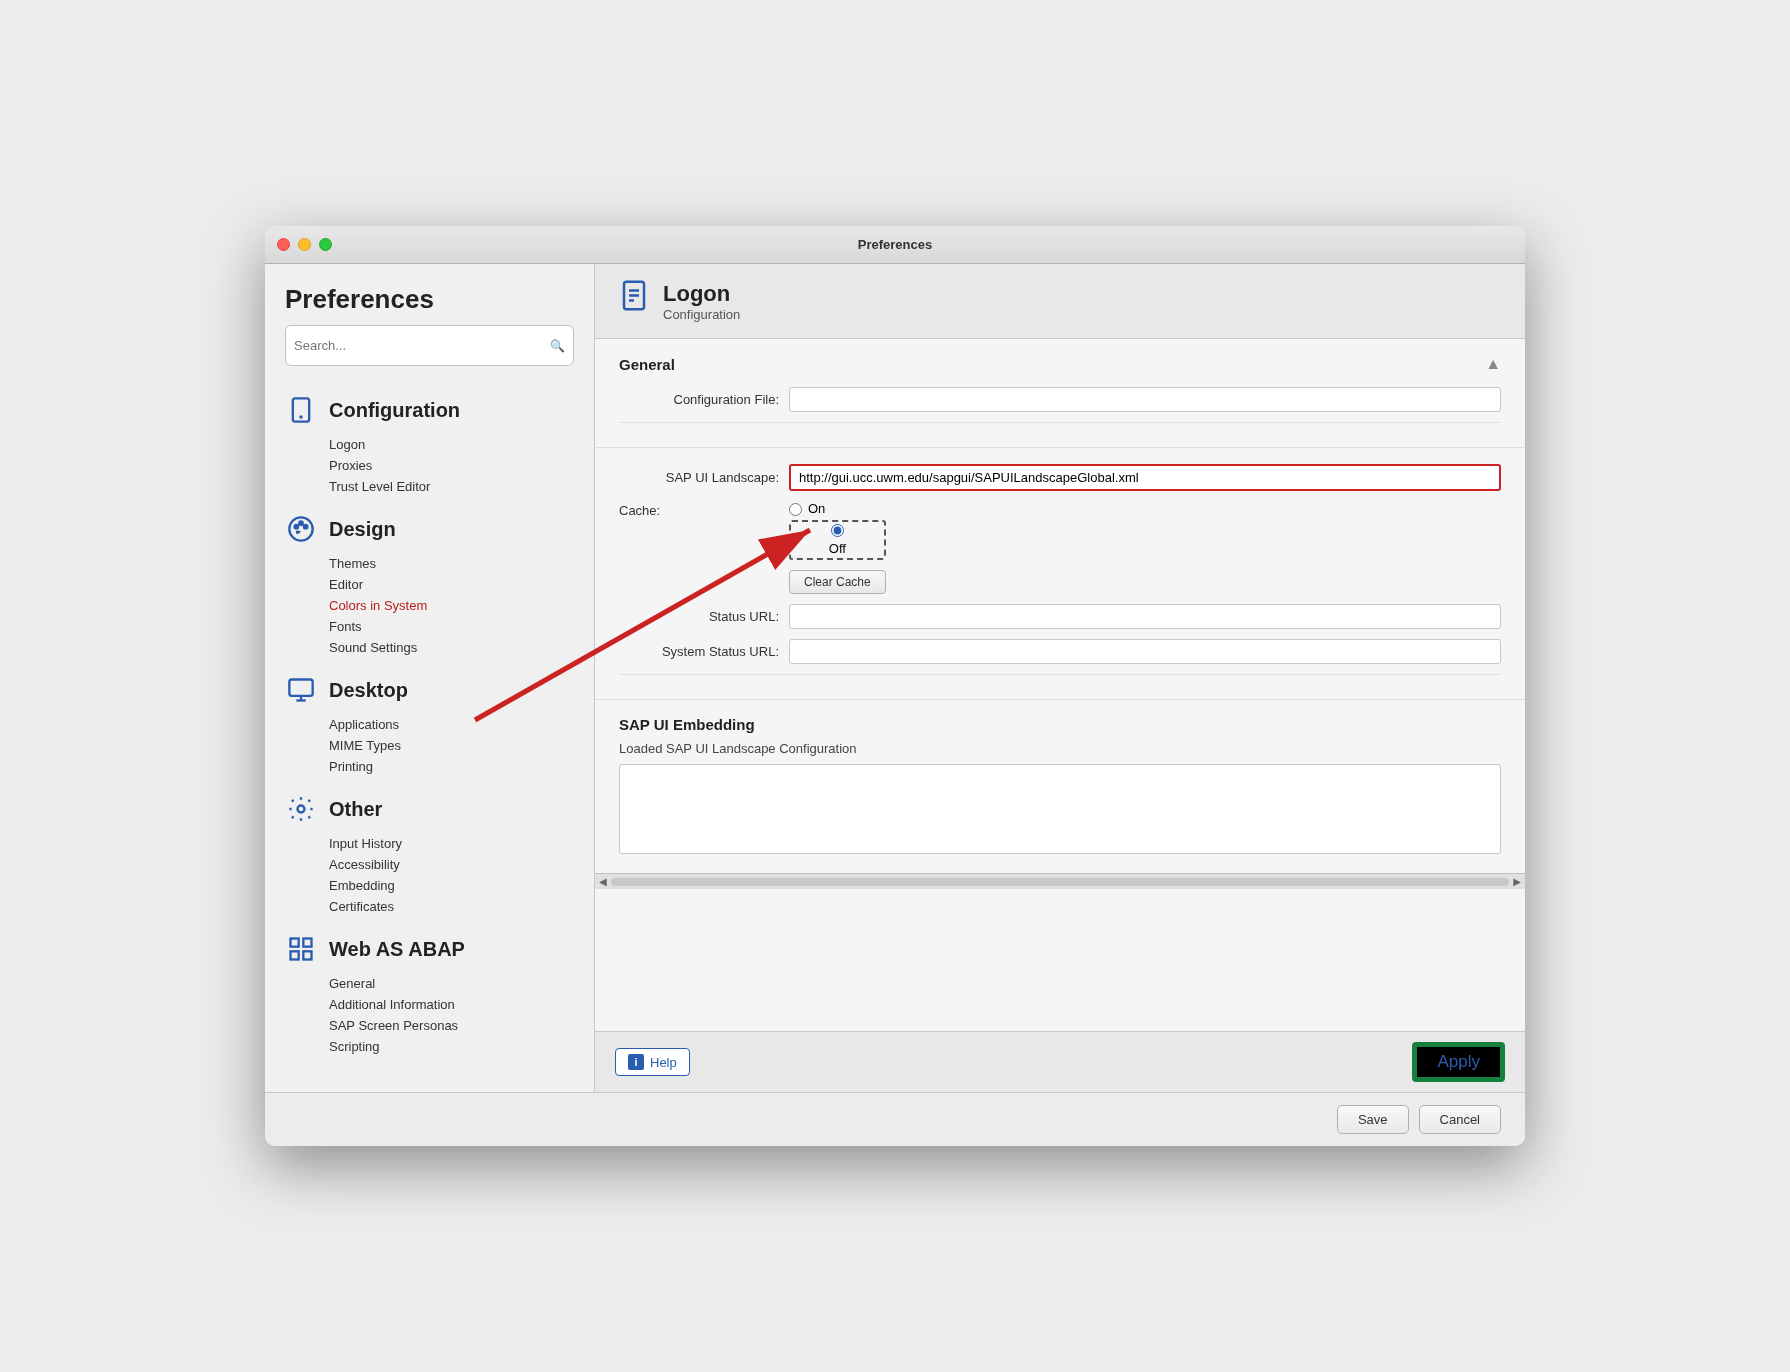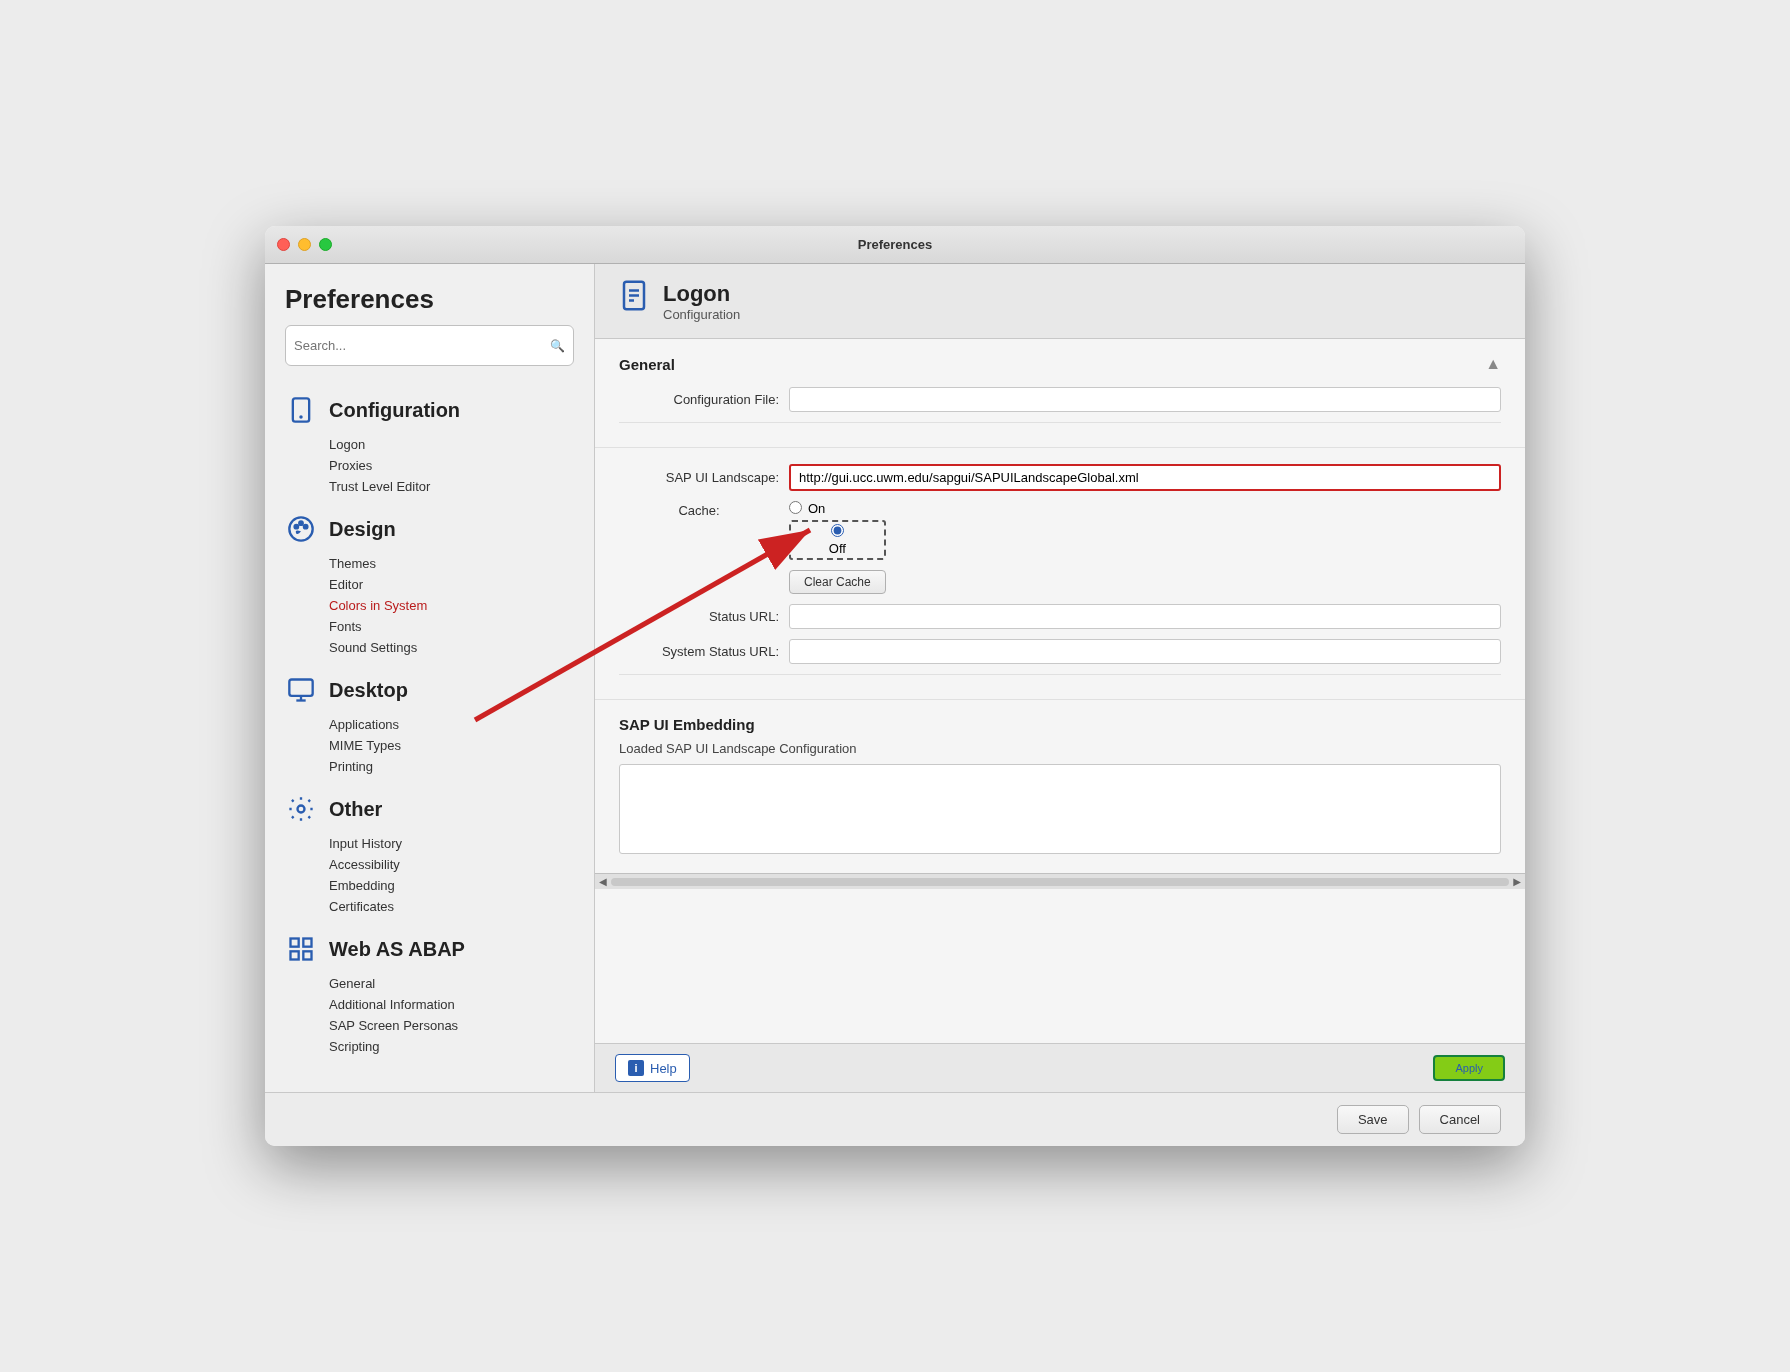--- a/index.html
+++ b/index.html
@@ -256,33 +256,33 @@
       display: flex;
       align-items: flex-start;
       gap: 10px;
       margin-bottom: 10px;
     }
 
     .cache-label {
       min-width: 160px;
       color: #333;
       font-size: 13px;
-      text-align: center;
+      text-align: left;
       padding-top: 2px;
     }
 
     .cache-options {
       display: flex;
       flex-direction: column;
       gap: 4px;
     }
 
     .radio-row {
       display: flex;
-      align-items: flex-start;
+      align-items: flex-end;
       gap: 6px;
       font-size: 13px;
     }
 
     .radio-input {
       accent-color: #2a5db0;
     }
 
     .clear-cache-btn {
       margin-top: 6px;
@@ -337,25 +337,25 @@
       border-radius: 2px;
       display: flex;
       align-items: center;
       justify-content: center;
       font-size: 11px;
       font-weight: bold;
     }
 
     .apply-btn {
       padding: 5px 20px;
-      border: 2px solid #15803d;
+      border: 5px solid #15803d;
       border-radius: 4px;
-      background: #84cc16;
+      background: #000000;
       color: #2a5db0;
-      font-size: 11px;
+      font-size: 17px;
       cursor: pointer;
     }
 
     
     .window-footer {
       background: #ececec;
       border-top: 1px solid #c8c8c8;
       padding: 12px 24px;
       display: flex;
       align-items: center;

